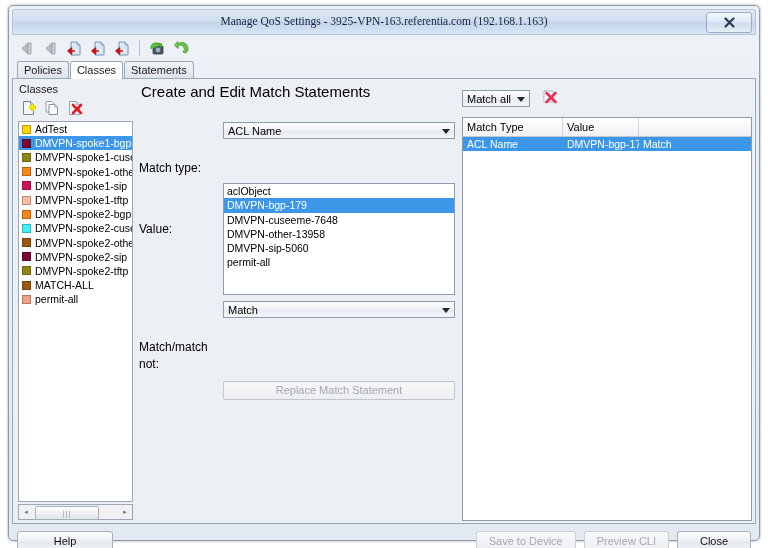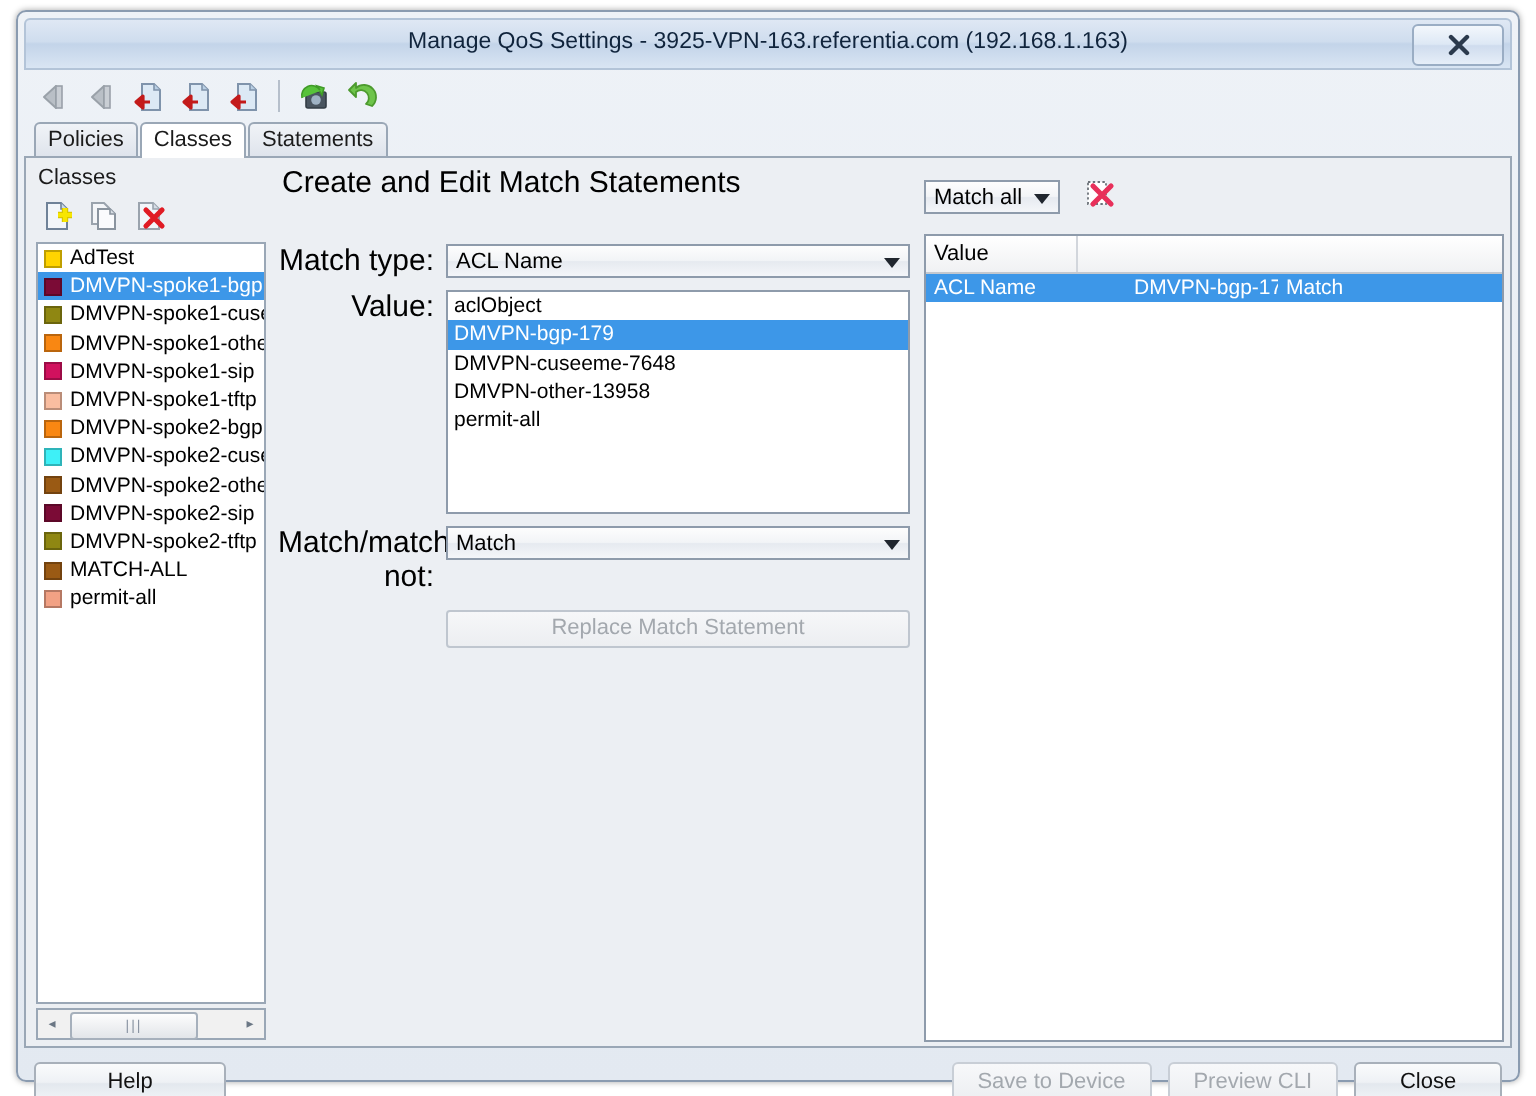--- a/index.html
+++ b/index.html
@@ -23,20 +23,21 @@
     padding: 3px;
   }
   
   .titlebar {
     position: relative;
     height: 26px;
     border-radius: 3px 3px 0 0;
     background: linear-gradient(to bottom,#dfe8f4 0%,#cfddee 45%,#c3d4e9 50%,#d9e5f3 100%);
     border: 1px solid #b3c4d8;
     box-sizing: border-box;
+    font-family: Liberation Serif, serif;
   }
   .titlebar .title {
     position: absolute;
     left: 0; right: 0; top: 5px;
     text-align: center;
     font-size: 11.5px;
     color: #10243c;
     font-weight: normal;
     white-space: nowrap;
   }
@@ -154,22 +155,22 @@
   }
   .grip { font-size: 7px; letter-spacing: 1px; color: #8a94a2; }
   
   .mid-pane {
     position: absolute;
     left: 126px; top: 2px; right: 300px; bottom: 3px;
   }
   .section-title { font-size: 15px; margin: 2px 0 22px 2px; }
   .formrow { display: flex; align-items: flex-start; margin-bottom: 6px; }
   .formrow .lbl {
-    width: 78px; text-align: right; padding-right: 6px;
-    font-size: 15px; line-height: 17px; flex: 0 0 auto;
+    width: 78px; text-align: left; padding-right: 6px;
+    font-size: 12px; line-height: 17px; flex: 0 0 auto; margin-top: 38px;
   }
   .combo {
     flex: 1;
     height: 17px;
     background: linear-gradient(to bottom,#fdfdfd 0%,#f2f4f7 48%,#e6eaf0 52%,#f4f6f9 100%);
     border: 1px solid #8e9bab;
     position: relative;
     font-size: 11px;
     line-height: 16px;
     padding-left: 4px;
@@ -455,20 +456,21 @@
         </div>
       </div>
 
       <div class="formrow">
         <div class="lbl">Value:</div>
         <div class="valuebox">
           <div class="vrow">aclObject</div>
           <div class="vrow selected">DMVPN-bgp-179</div>
           <div class="vrow">DMVPN-cuseeme-7648</div>
           <div class="vrow">DMVPN-other-13958</div>
+          <div class="vrow">DMVPN-sip-5060</div>
           <div class="vrow">permit-all</div>
         </div>
       </div>
 
       <div class="formrow">
         <div class="lbl">Match/match not:</div>
         <div class="combo">
           <span>Match</span>
           <span class="caret"></span>
         </div>
@@ -488,20 +490,21 @@
         <div>
           <svg width="16" height="16" viewBox="0 0 16 16">
             <rect x="2" y="2" width="9" height="11" fill="#ffffff" stroke="#6d737a" stroke-width="0.9" stroke-dasharray="1.2 1.2"></rect>
             <path d="M4.5 4 L13.5 13 M13.5 4 L4.5 13" stroke="#e8305a" stroke-width="2.6" stroke-linecap="round"></path>
           </svg>
         </div>
       </div>
 
       <div class="table-wrap">
         <div class="thead">
+          <div class="th c1">Match Type</div>
           <div class="th c2">Value</div>
         </div>
         <div class="tbody">
           <div class="tr selected">
             <div class="td c1">ACL Name</div>
             <div class="td c2">DMVPN-bgp-179</div>
             <div class="td c3">Match</div>
           </div>
         </div>
       </div>

